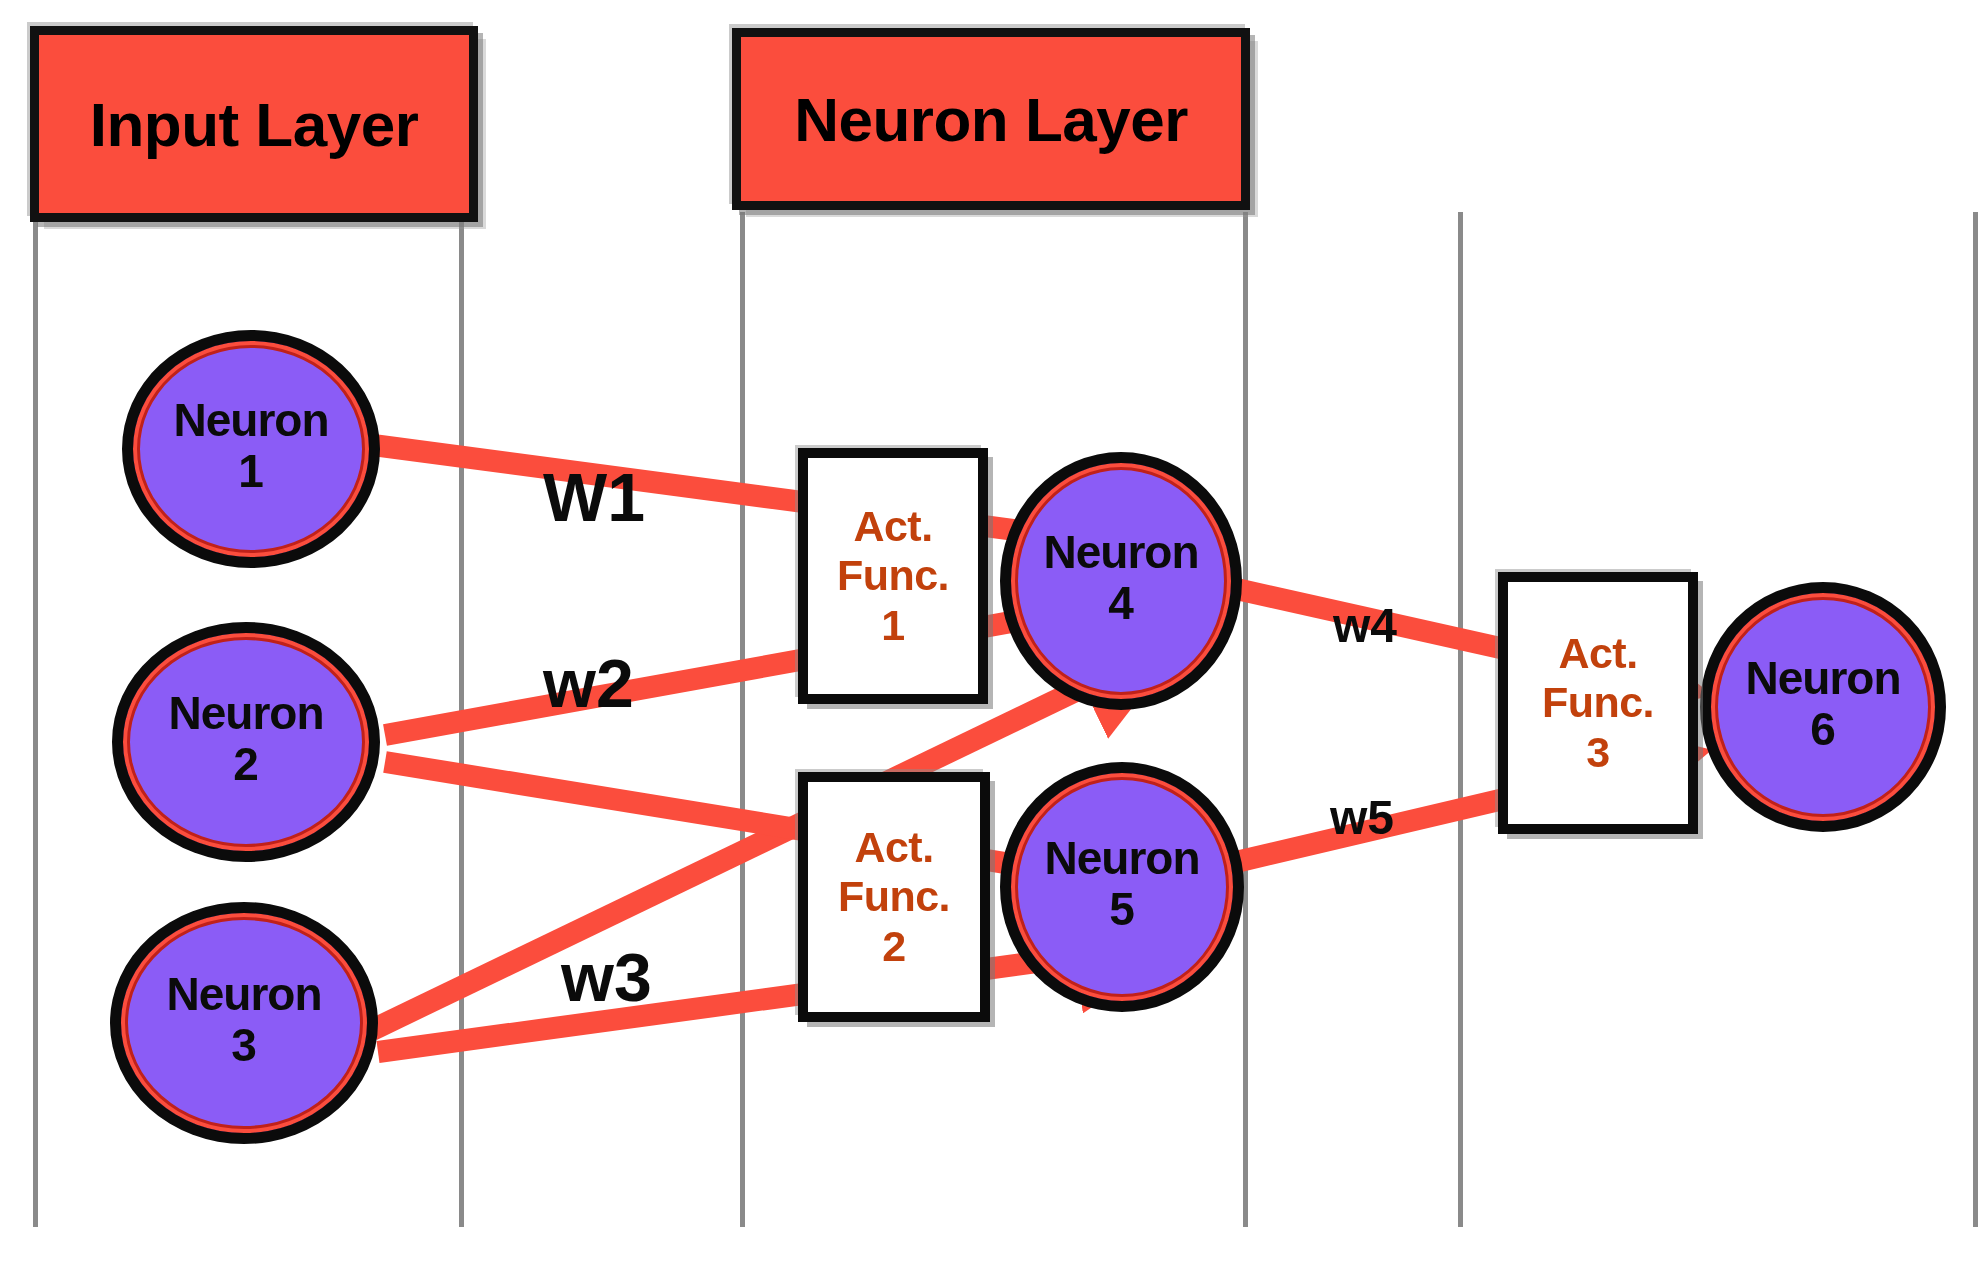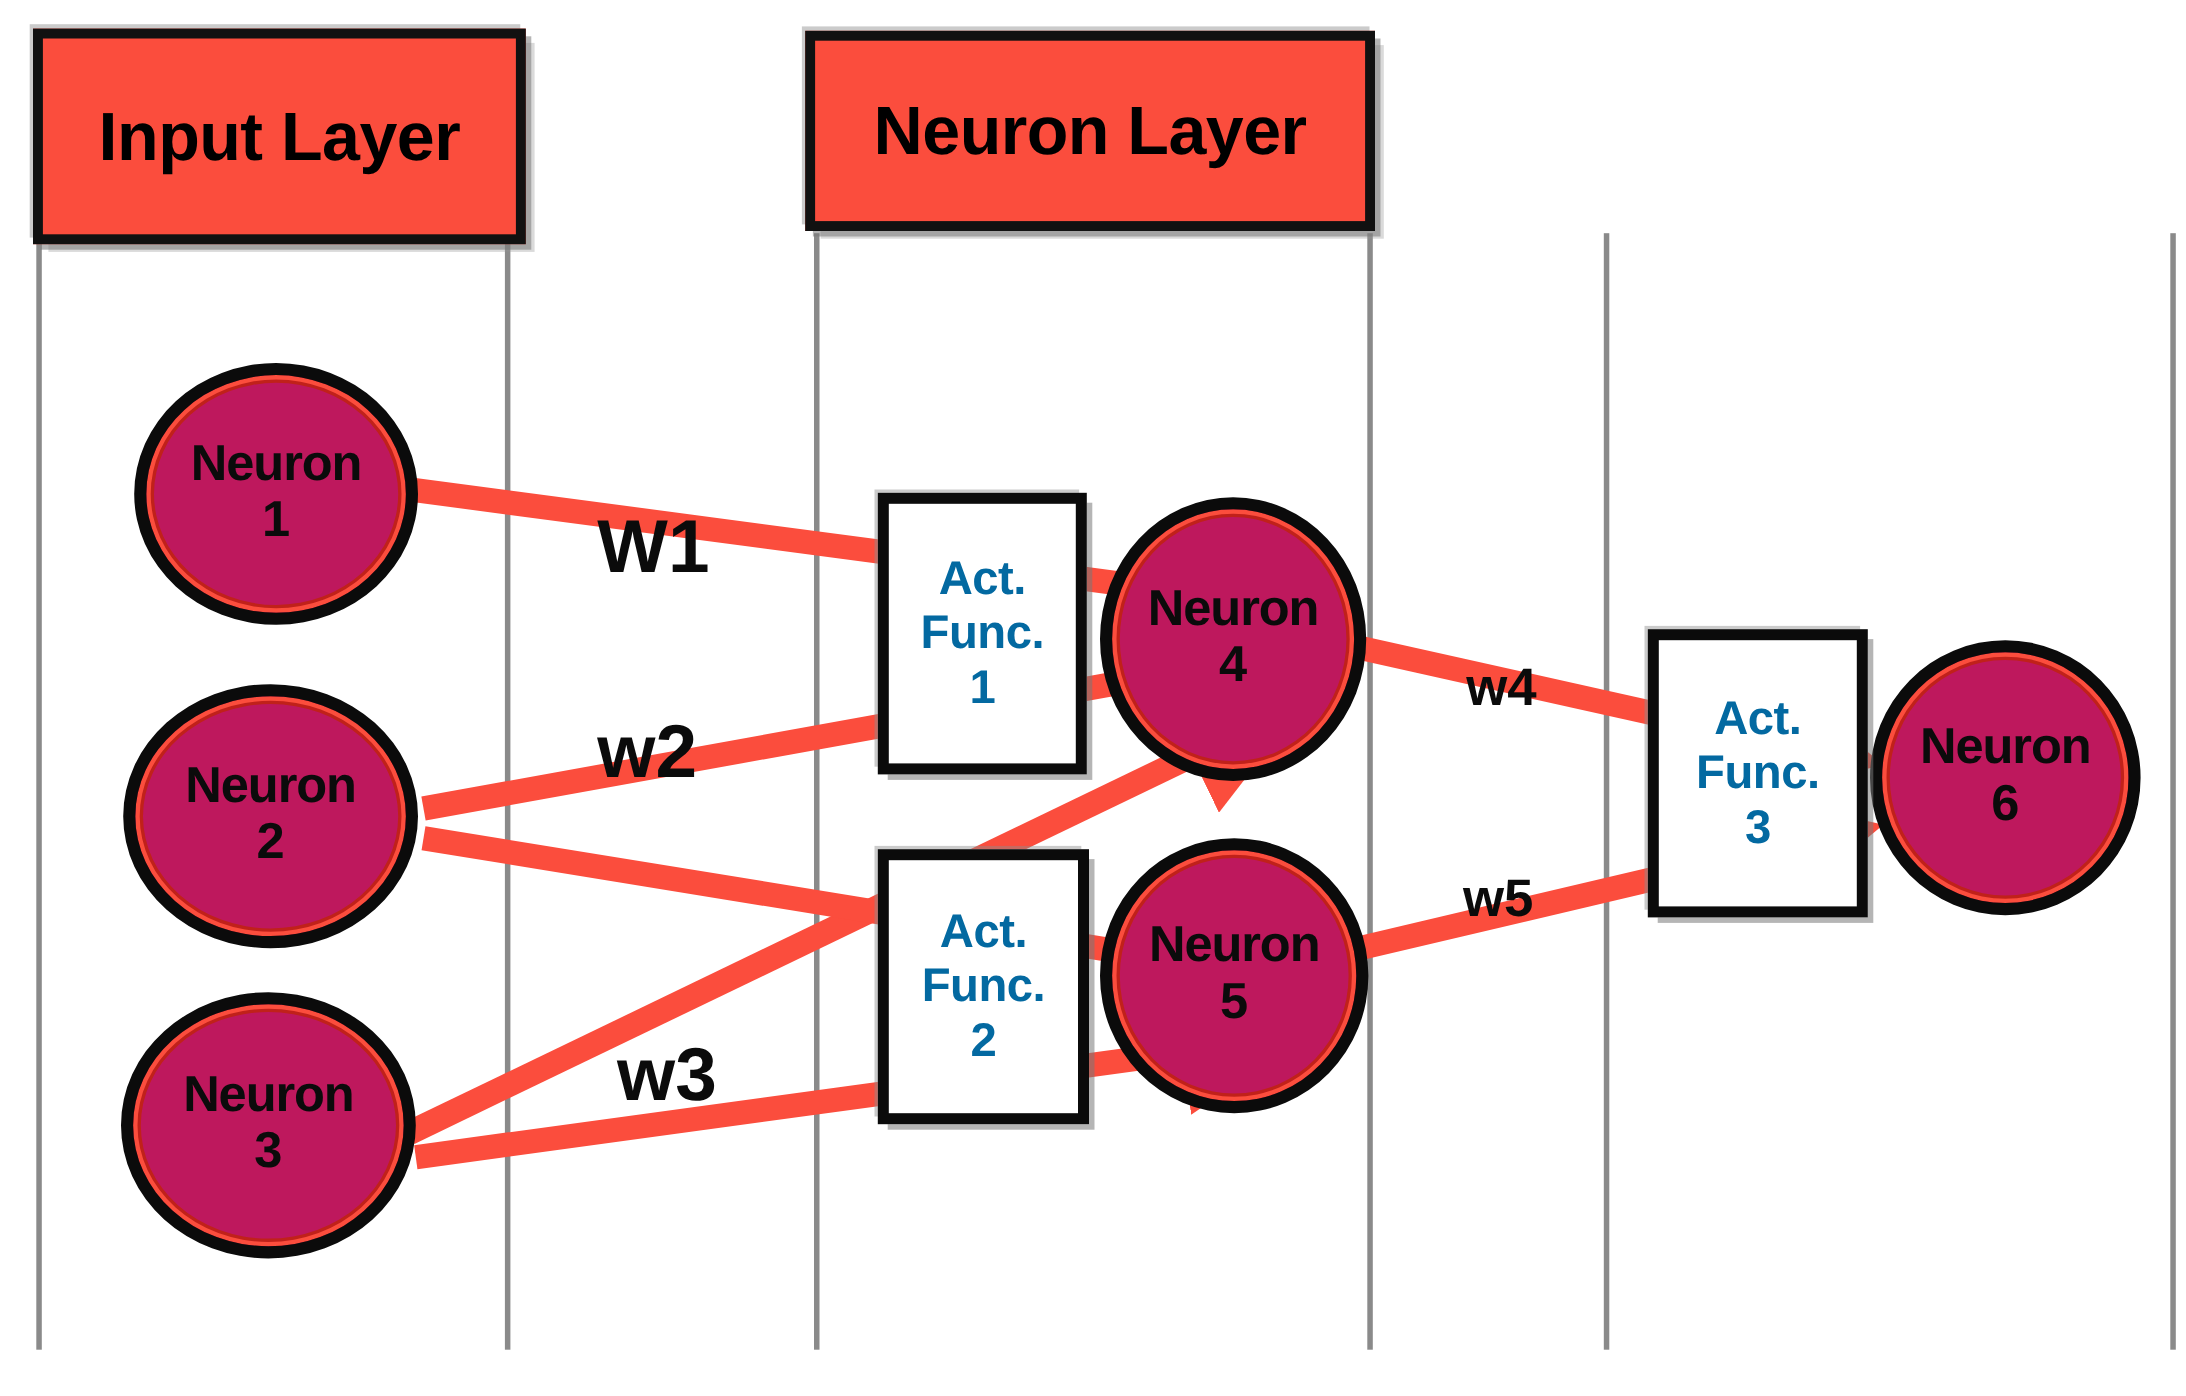--- a/index.html
+++ b/index.html
@@ -39,21 +39,21 @@
     font-weight:bold;
     color:#000000;
     letter-spacing:-0.5px;
     white-space:nowrap;
   }
 
   
   .neuron{
     position:absolute;
     border-radius:50%;
-    background:#be185d;
+    background:#8b5cf6;
     border:11px solid #0b0b0b;
     box-sizing:border-box;
     display:flex;
     flex-direction:column;
     align-items:center;
     justify-content:center;
     box-shadow:inset 0 0 0 4px #fb4d3d, inset 0 0 0 7px #c0211a;
     z-index:6;
   }
   .neuron .nlabel{
@@ -81,21 +81,21 @@
     align-items:center;
     justify-content:center;
     box-shadow:
       7px 7px 0 -2px rgba(120,120,120,0.55),
       -5px -5px 0 -2px rgba(140,140,140,0.45);
     z-index:7;
   }
   .actbox div{
     font-size:43px;
     font-weight:bold;
-    color:#0369a1;
+    color:#c2410c;
     line-height:1.15;
     letter-spacing:-0.5px;
   }
 
   
   .wlabel{
     position:absolute;
     font-size:68px;
     font-weight:bold;
     color:#0b0b0b;

